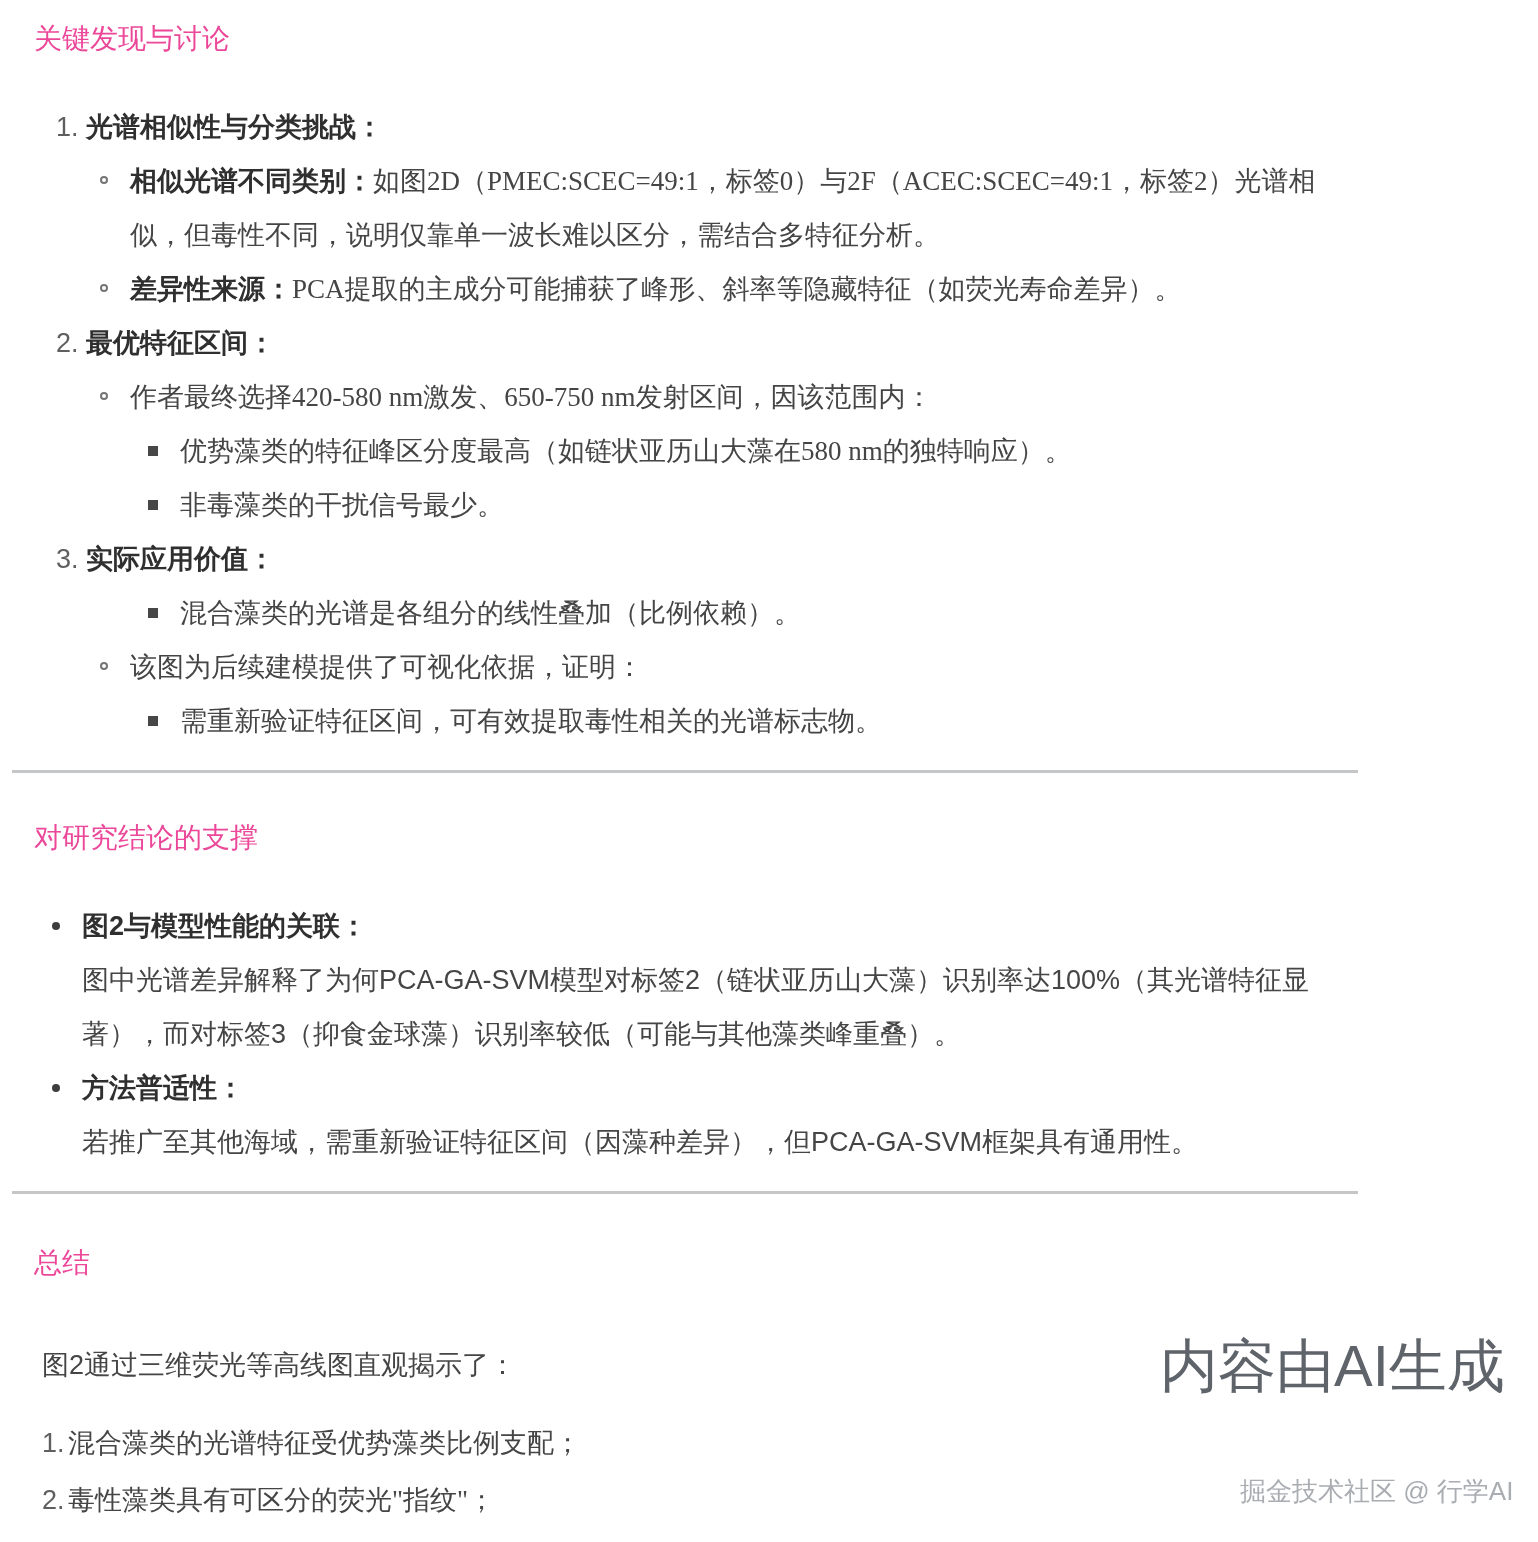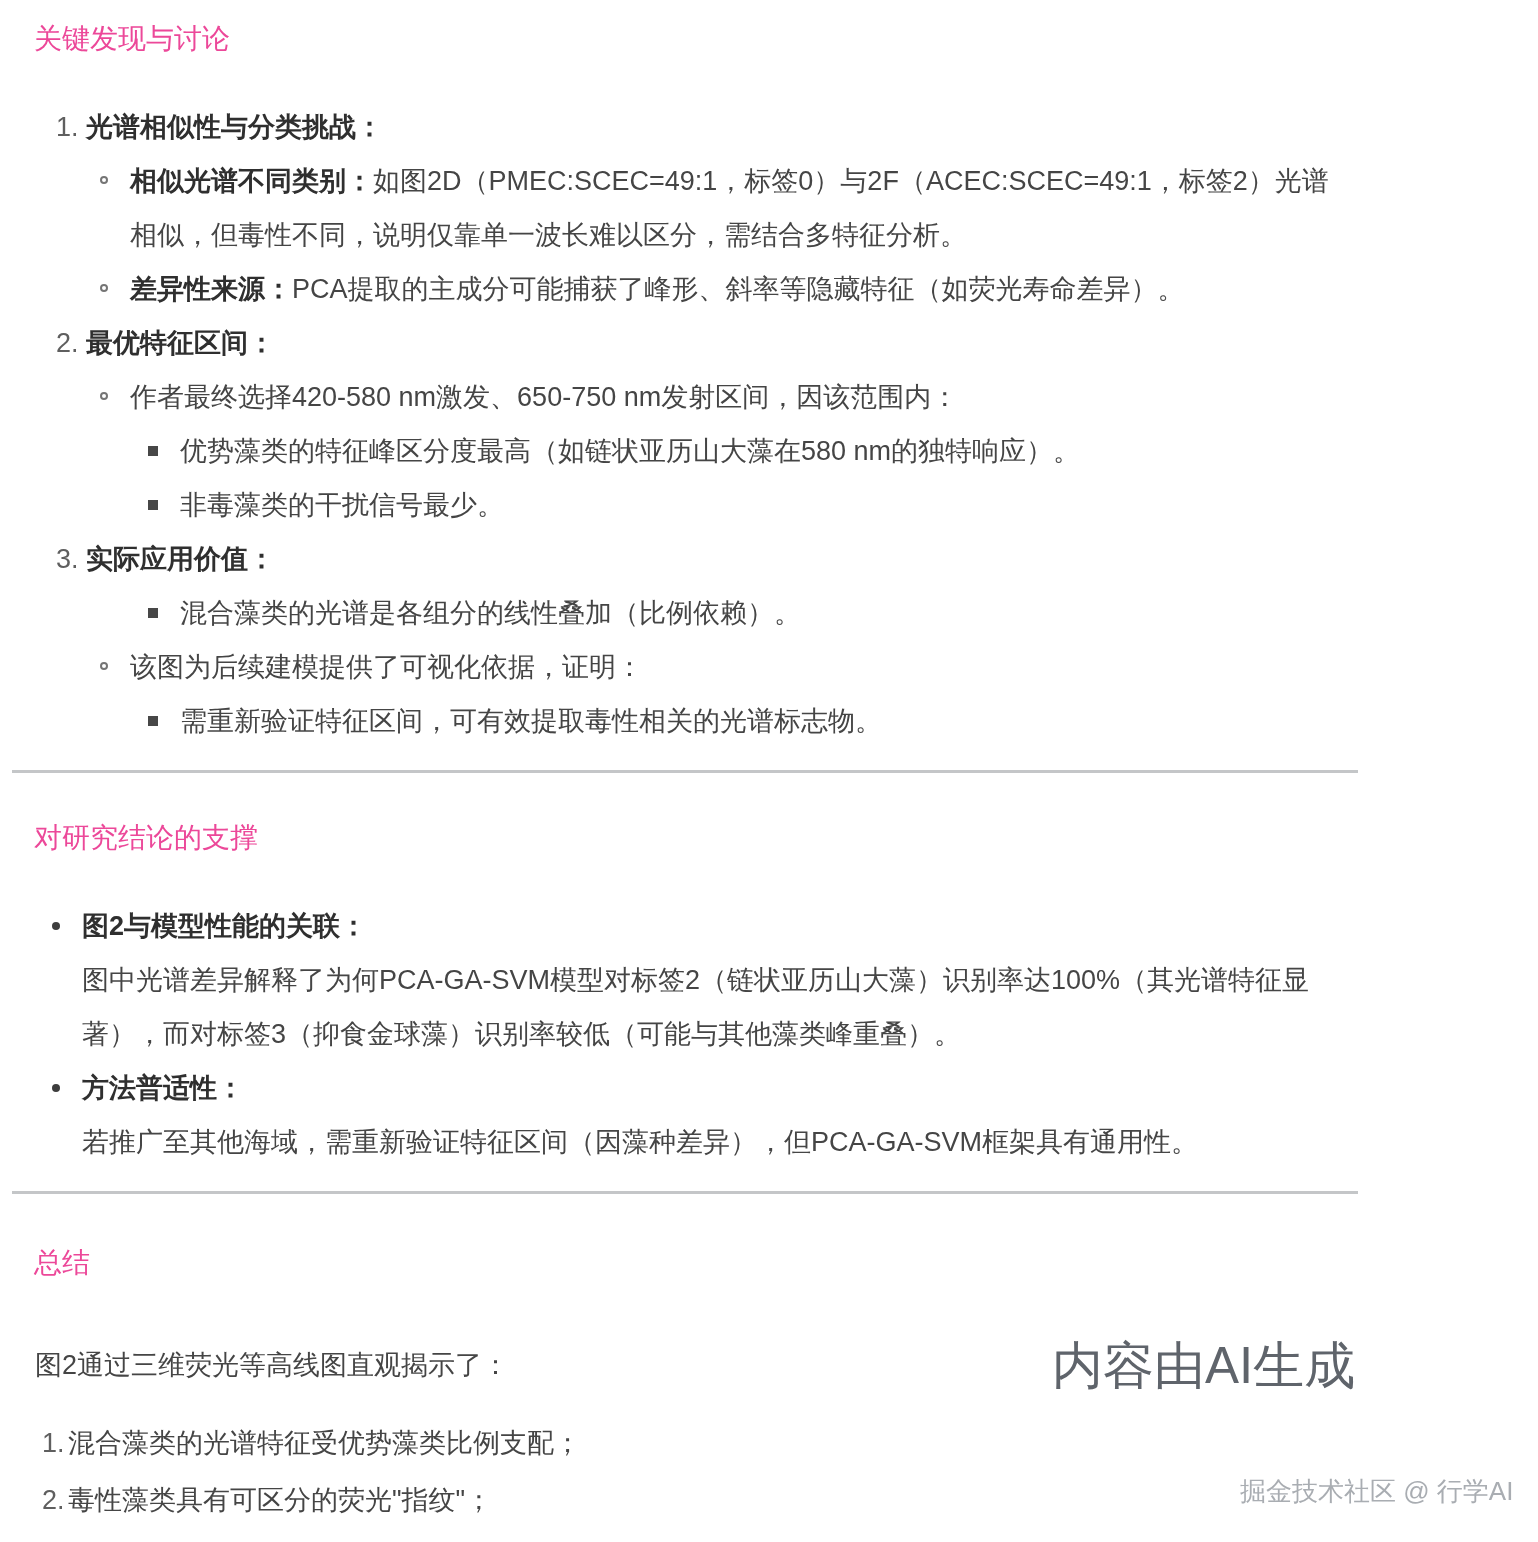--- a/index.html
+++ b/index.html
@@ -22,21 +22,21 @@
     font-size: 28px;
     line-height: 38px;
     font-weight: 400;
     color: #ec4899;
     margin: 0 0 42px 4px;
   }
   .sec2 h3 { margin-top: 46px; }
   .sec3 h3 { margin-top: 50px; margin-bottom: 56px; }
   .b { font-weight: 700; color: #2f2f2f; }
   .row { display: flex; align-items: flex-start; }
-  .txt { flex: 1 1 auto; }
+  .txt { flex: 1 1 auto; font-family: Liberation Serif, serif; }
 
   
   .lvl1 { margin-left: 26px; }
   .num { flex: none; width: 30px; color: #5f5f5f; }
   
   .lvl2 { margin-left: 70px; }
   .circ {
     flex: none; width: 8px; height: 8px;
     border: 2px solid #757575; border-radius: 50%;
     margin: 22px 22px 0 0; background: transparent;
@@ -58,28 +58,28 @@
   
   .dlist .row { margin-left: 22px; }
   .dot {
     flex: none; width: 8px; height: 8px;
     border-radius: 50%; background: #3d3d3d;
     margin: 23px 22px 0 0;
   }
   .dbody { margin-left: 52px; width: 1280px; }
 
   
-  .intro { margin: 0 0 24px 5px; }
+  .intro { margin: 0 0 24px 12px; }
   .slist .row { margin-left: 12px; margin-bottom: 3px; }
   .slist .num { width: 26px; }
 
   .watermark {
     position: absolute;
-    left: 1052px; top: 1336px;
-    font-size: 51px;
+    left: 1160px; top: 1336px;
+    font-size: 58px;
     line-height: 60px;
     color: #5f646b;
     white-space: nowrap;
   }
   .footer-badge {
     position: absolute;
     left: 1240px; top: 1474px;
     font-size: 26px;
     line-height: 34px;
     color: #a9adb2;

